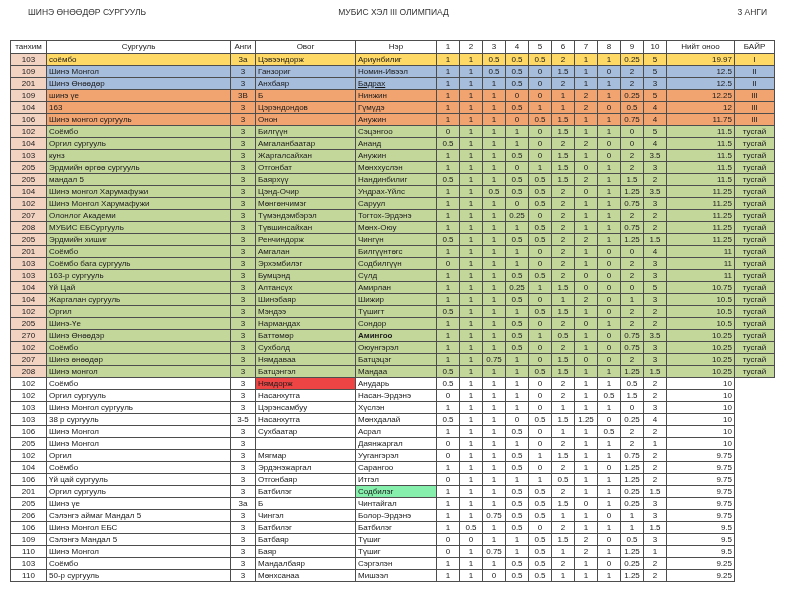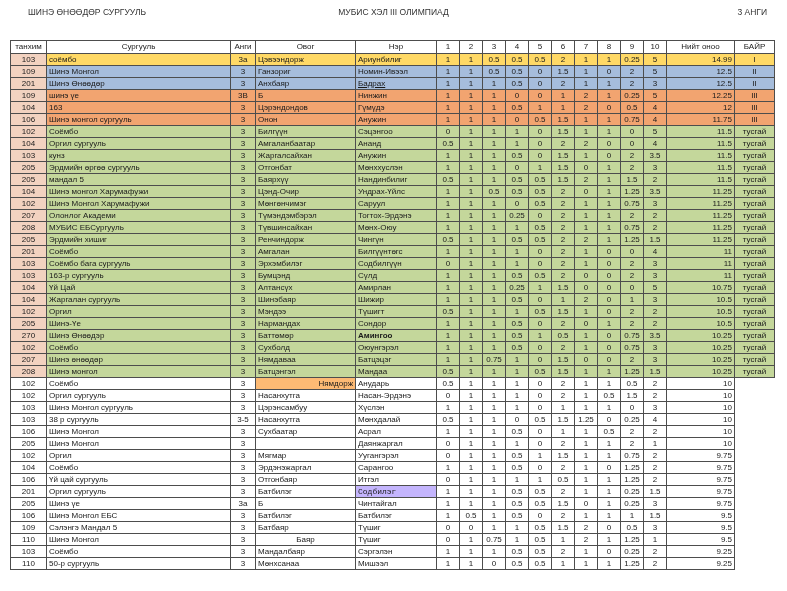--- a/index.html
+++ b/index.html
@@ -85,21 +85,21 @@
         <td class="c" style="background: rgb(255, 217, 102);">1</td>
         <td class="c" style="background: rgb(255, 217, 102);">1</td>
         <td class="c" style="background: rgb(255, 217, 102);">0.5</td>
         <td class="c" style="background: rgb(255, 217, 102);">0.5</td>
         <td class="c" style="background: rgb(255, 217, 102);">0.5</td>
         <td class="c" style="background: rgb(255, 217, 102);">2</td>
         <td class="c" style="background: rgb(255, 217, 102);">1</td>
         <td class="c" style="background: rgb(255, 217, 102);">1</td>
         <td class="c" style="background: rgb(255, 217, 102);">0.25</td>
         <td class="c" style="background: rgb(255, 217, 102);">5</td>
-        <td class="r" style="background: rgb(255, 217, 102);">14.99</td>
+        <td class="r" style="background: rgb(255, 217, 102);">19.97</td>
         <td class="c" style="background: rgb(255, 217, 102);">I</td>
       </tr>
       <tr>
         <td class="c" style="background: rgb(242, 210, 192);">109</td>
         <td class="l" style="background: rgb(166, 189, 220);">Шинэ Монгол</td>
         <td class="c" style="background: rgb(166, 189, 220);">3</td>
         <td class="l" style="background: rgb(166, 189, 220);">Ганзориг</td>
         <td class="l" style="background: rgb(166, 189, 220);">Номин-Ивээл</td>
         <td class="c" style="background: rgb(166, 189, 220);">1</td>
         <td class="c" style="background: rgb(166, 189, 220);">1</td>
@@ -586,21 +586,21 @@
         <td class="c" style="background: rgb(196, 215, 155);">1</td>
         <td class="c" style="background: rgb(196, 215, 155);">1.25</td>
         <td class="c" style="background: rgb(196, 215, 155);">1.5</td>
         <td class="r" style="background: rgb(196, 215, 155);">10.25</td>
         <td class="c" style="background: rgb(196, 215, 155);">тусгай</td>
       </tr>
       <tr>
         <td class="c" style="background: rgb(255, 255, 255);">102</td>
         <td class="l" style="background: rgb(255, 255, 255);">Соёмбо</td>
         <td class="c" style="background: rgb(255, 255, 255);">3</td>
-        <td class="l" style="background: #fdba74; text-align: right;">Нямдорж</td>
+        <td class="l" style="background: #ef4444;">Нямдорж</td>
         <td class="l" style="background: rgb(255, 255, 255);">Анударь</td>
         <td class="c" style="background: rgb(255, 255, 255);">0.5</td>
         <td class="c" style="background: rgb(255, 255, 255);">1</td>
         <td class="c" style="background: rgb(255, 255, 255);">1</td>
         <td class="c" style="background: rgb(255, 255, 255);">1</td>
         <td class="c" style="background: rgb(255, 255, 255);">0</td>
         <td class="c" style="background: rgb(255, 255, 255);">2</td>
         <td class="c" style="background: rgb(255, 255, 255);">1</td>
         <td class="c" style="background: rgb(255, 255, 255);">1</td>
         <td class="c" style="background: rgb(255, 255, 255);">0.5</td>
@@ -758,21 +758,21 @@
         <td class="c" style="background: rgb(255, 255, 255);">1.25</td>
         <td class="c" style="background: rgb(255, 255, 255);">2</td>
         <td class="r" style="background: rgb(255, 255, 255);">9.75</td>
         <td class="c rank-empty"></td>
       </tr>
       <tr>
         <td class="c" style="background: rgb(255, 255, 255);">201</td>
         <td class="l" style="background: rgb(255, 255, 255);">Оргил сургууль</td>
         <td class="c" style="background: rgb(255, 255, 255);">3</td>
         <td class="l" style="background: rgb(255, 255, 255);">Батбилэг</td>
-        <td class="l" style="background: #c4b5fd; font-family: Liberation Mono, monospace;">Содбилэг</td>
+        <td class="l" style="background: #86efac;">Содбилэг</td>
         <td class="c" style="background: rgb(255, 255, 255);">1</td>
         <td class="c" style="background: rgb(255, 255, 255);">1</td>
         <td class="c" style="background: rgb(255, 255, 255);">1</td>
         <td class="c" style="background: rgb(255, 255, 255);">0.5</td>
         <td class="c" style="background: rgb(255, 255, 255);">0.5</td>
         <td class="c" style="background: rgb(255, 255, 255);">2</td>
         <td class="c" style="background: rgb(255, 255, 255);">1</td>
         <td class="c" style="background: rgb(255, 255, 255);">1</td>
         <td class="c" style="background: rgb(255, 255, 255);">0.25</td>
         <td class="c" style="background: rgb(255, 255, 255);">1.5</td>
@@ -792,20 +792,39 @@
         <td class="c" style="background: rgb(255, 255, 255);">0.5</td>
         <td class="c" style="background: rgb(255, 255, 255);">1.5</td>
         <td class="c" style="background: rgb(255, 255, 255);">0</td>
         <td class="c" style="background: rgb(255, 255, 255);">1</td>
         <td class="c" style="background: rgb(255, 255, 255);">0.25</td>
         <td class="c" style="background: rgb(255, 255, 255);">3</td>
         <td class="r" style="background: rgb(255, 255, 255);">9.75</td>
         <td class="c rank-empty"></td>
       </tr>
       <tr>
+        <td class="c" style="background: rgb(255, 255, 255);">206</td>
+        <td class="l" style="background: rgb(255, 255, 255);">Сэлэнгэ аймаг Мандал 5</td>
+        <td class="c" style="background: rgb(255, 255, 255);">3</td>
+        <td class="l" style="background: rgb(255, 255, 255);">Чингэл</td>
+        <td class="l" style="background: rgb(255, 255, 255);">Болор-Эрдэнэ</td>
+        <td class="c" style="background: rgb(255, 255, 255);">1</td>
+        <td class="c" style="background: rgb(255, 255, 255);">1</td>
+        <td class="c" style="background: rgb(255, 255, 255);">0.75</td>
+        <td class="c" style="background: rgb(255, 255, 255);">0.5</td>
+        <td class="c" style="background: rgb(255, 255, 255);">0.5</td>
+        <td class="c" style="background: rgb(255, 255, 255);">1</td>
+        <td class="c" style="background: rgb(255, 255, 255);">1</td>
+        <td class="c" style="background: rgb(255, 255, 255);">0</td>
+        <td class="c" style="background: rgb(255, 255, 255);">1</td>
+        <td class="c" style="background: rgb(255, 255, 255);">3</td>
+        <td class="r" style="background: rgb(255, 255, 255);">9.75</td>
+        <td class="c rank-empty"></td>
+      </tr>
+      <tr>
         <td class="c" style="background: rgb(255, 255, 255);">106</td>
         <td class="l" style="background: rgb(255, 255, 255);">Шинэ Монгол ЕБС</td>
         <td class="c" style="background: rgb(255, 255, 255);">3</td>
         <td class="l" style="background: rgb(255, 255, 255);">Батбилэг</td>
         <td class="l" style="background: rgb(255, 255, 255);">Батбилэг</td>
         <td class="c" style="background: rgb(255, 255, 255);">1</td>
         <td class="c" style="background: rgb(255, 255, 255);">0.5</td>
         <td class="c" style="background: rgb(255, 255, 255);">1</td>
         <td class="c" style="background: rgb(255, 255, 255);">0.5</td>
         <td class="c" style="background: rgb(255, 255, 255);">0</td>
@@ -833,21 +852,21 @@
         <td class="c" style="background: rgb(255, 255, 255);">0</td>
         <td class="c" style="background: rgb(255, 255, 255);">0.5</td>
         <td class="c" style="background: rgb(255, 255, 255);">3</td>
         <td class="r" style="background: rgb(255, 255, 255);">9.5</td>
         <td class="c rank-empty"></td>
       </tr>
       <tr>
         <td class="c" style="background: rgb(255, 255, 255);">110</td>
         <td class="l" style="background: rgb(255, 255, 255);">Шинэ Монгол</td>
         <td class="c" style="background: rgb(255, 255, 255);">3</td>
-        <td class="l" style="background: rgb(255, 255, 255); text-align: center;">Баяр</td>
+        <td class="l" style="background: rgb(255, 255, 255);">Баяр</td>
         <td class="l" style="background: rgb(255, 255, 255);">Түшиг</td>
         <td class="c" style="background: rgb(255, 255, 255);">0</td>
         <td class="c" style="background: rgb(255, 255, 255);">1</td>
         <td class="c" style="background: rgb(255, 255, 255);">0.75</td>
         <td class="c" style="background: rgb(255, 255, 255);">1</td>
         <td class="c" style="background: rgb(255, 255, 255);">0.5</td>
         <td class="c" style="background: rgb(255, 255, 255);">1</td>
         <td class="c" style="background: rgb(255, 255, 255);">2</td>
         <td class="c" style="background: rgb(255, 255, 255);">1</td>
         <td class="c" style="background: rgb(255, 255, 255);">1.25</td>

